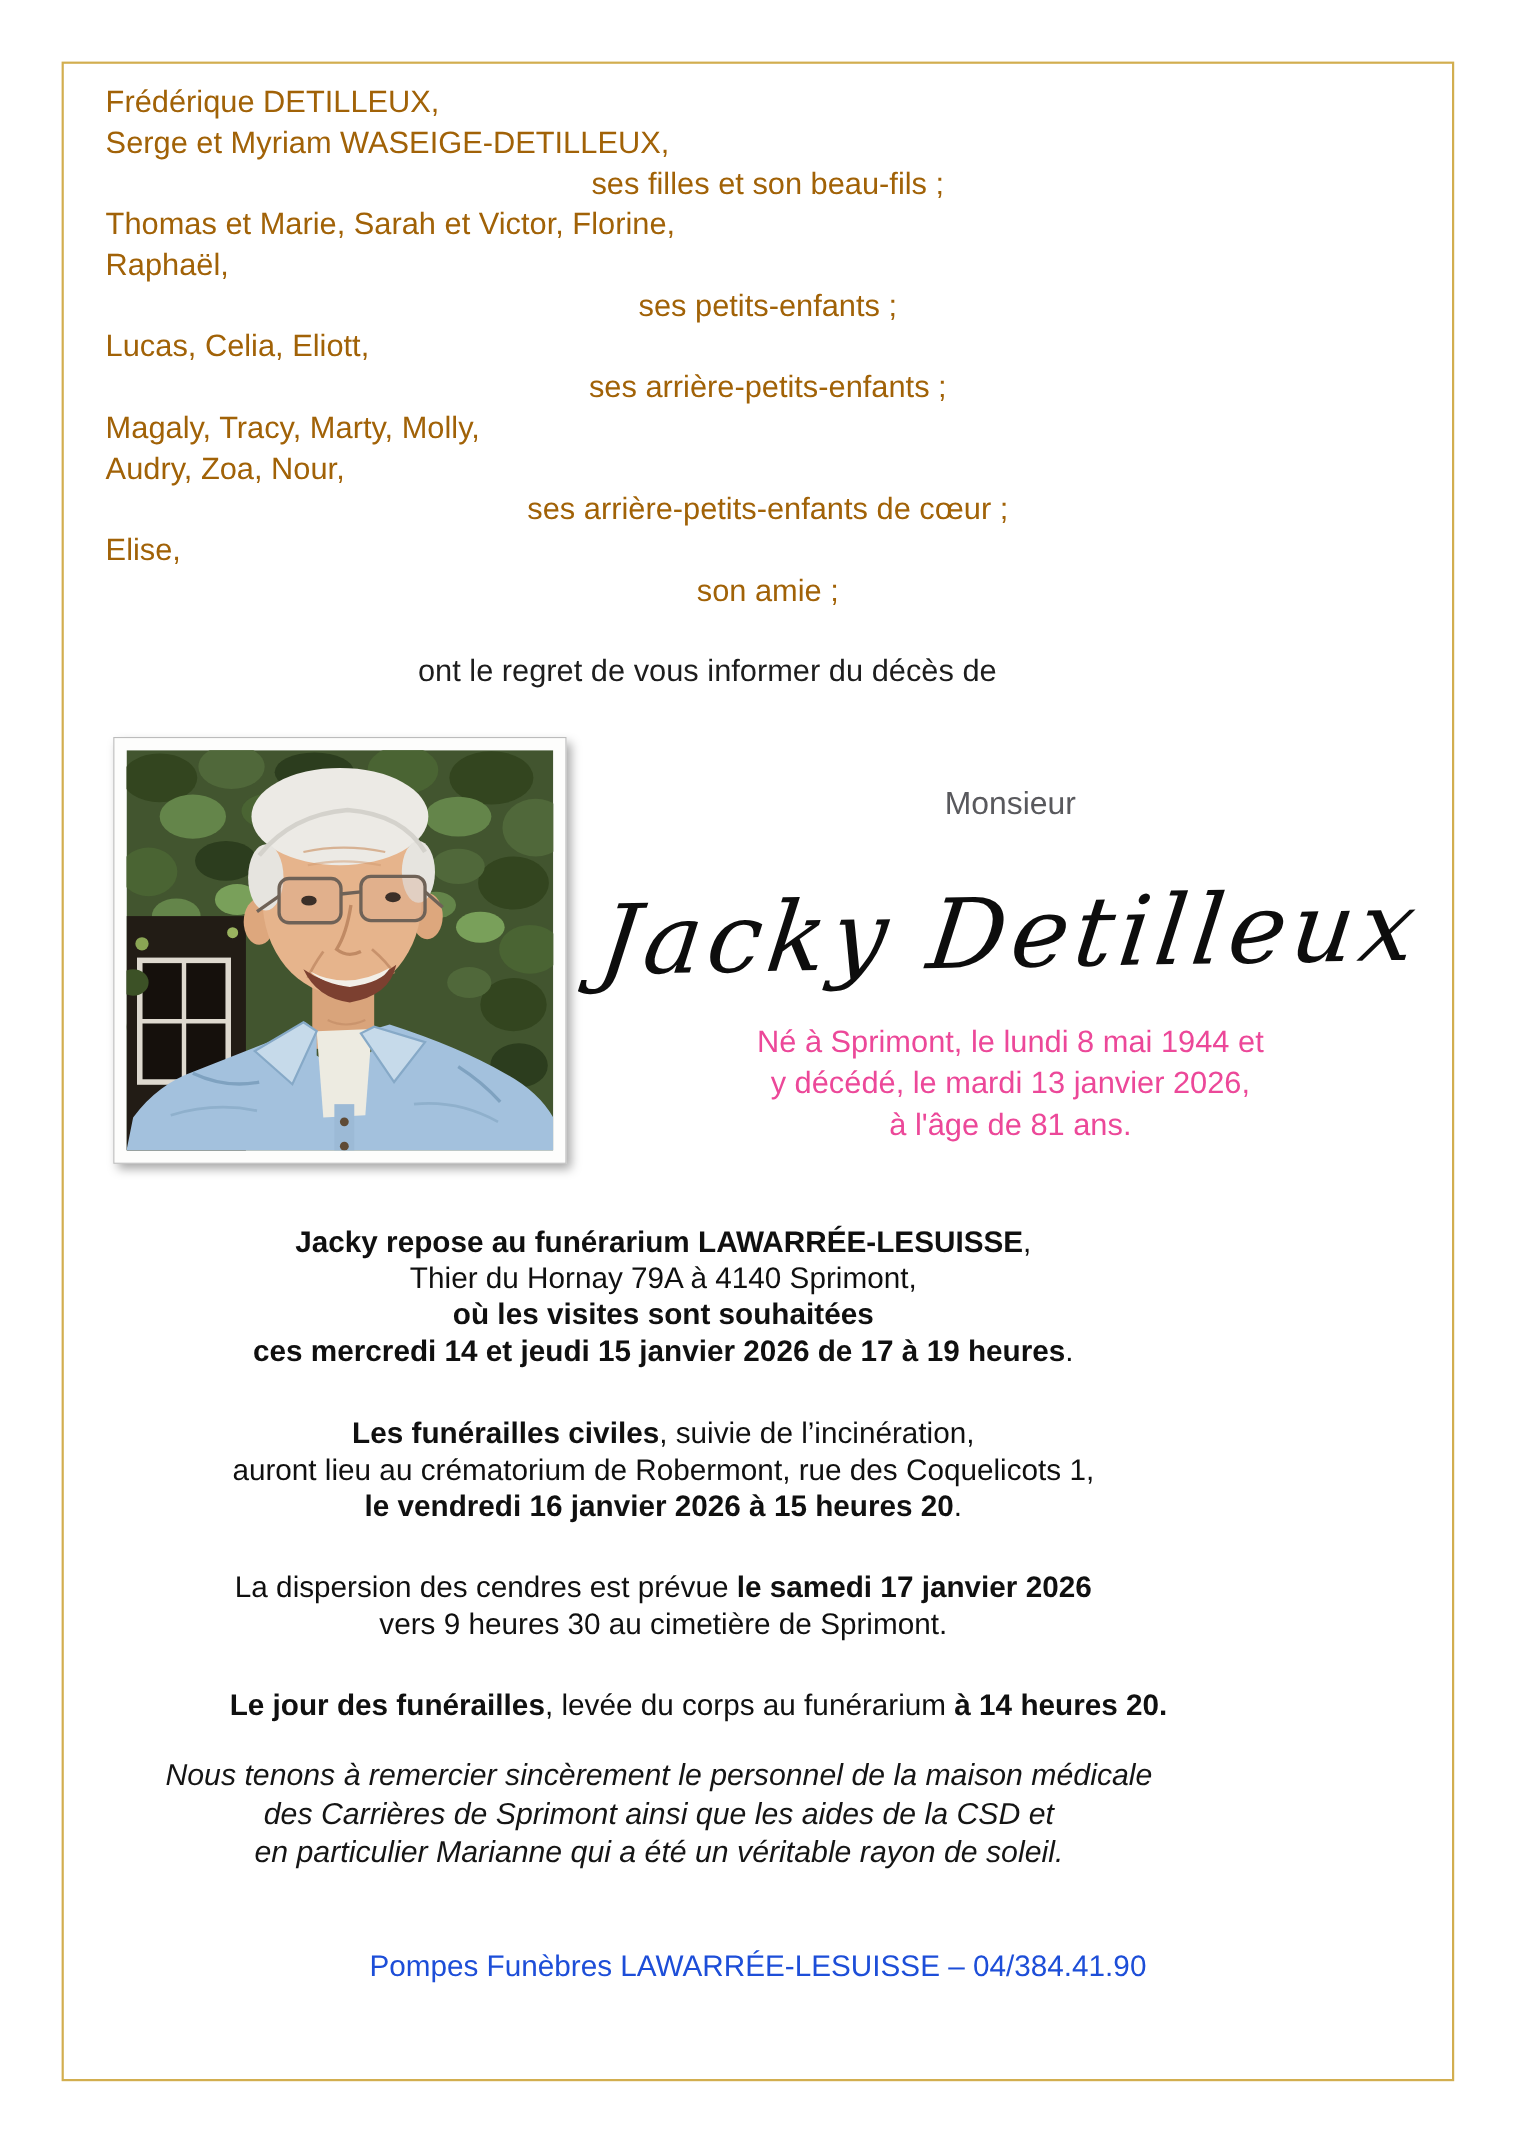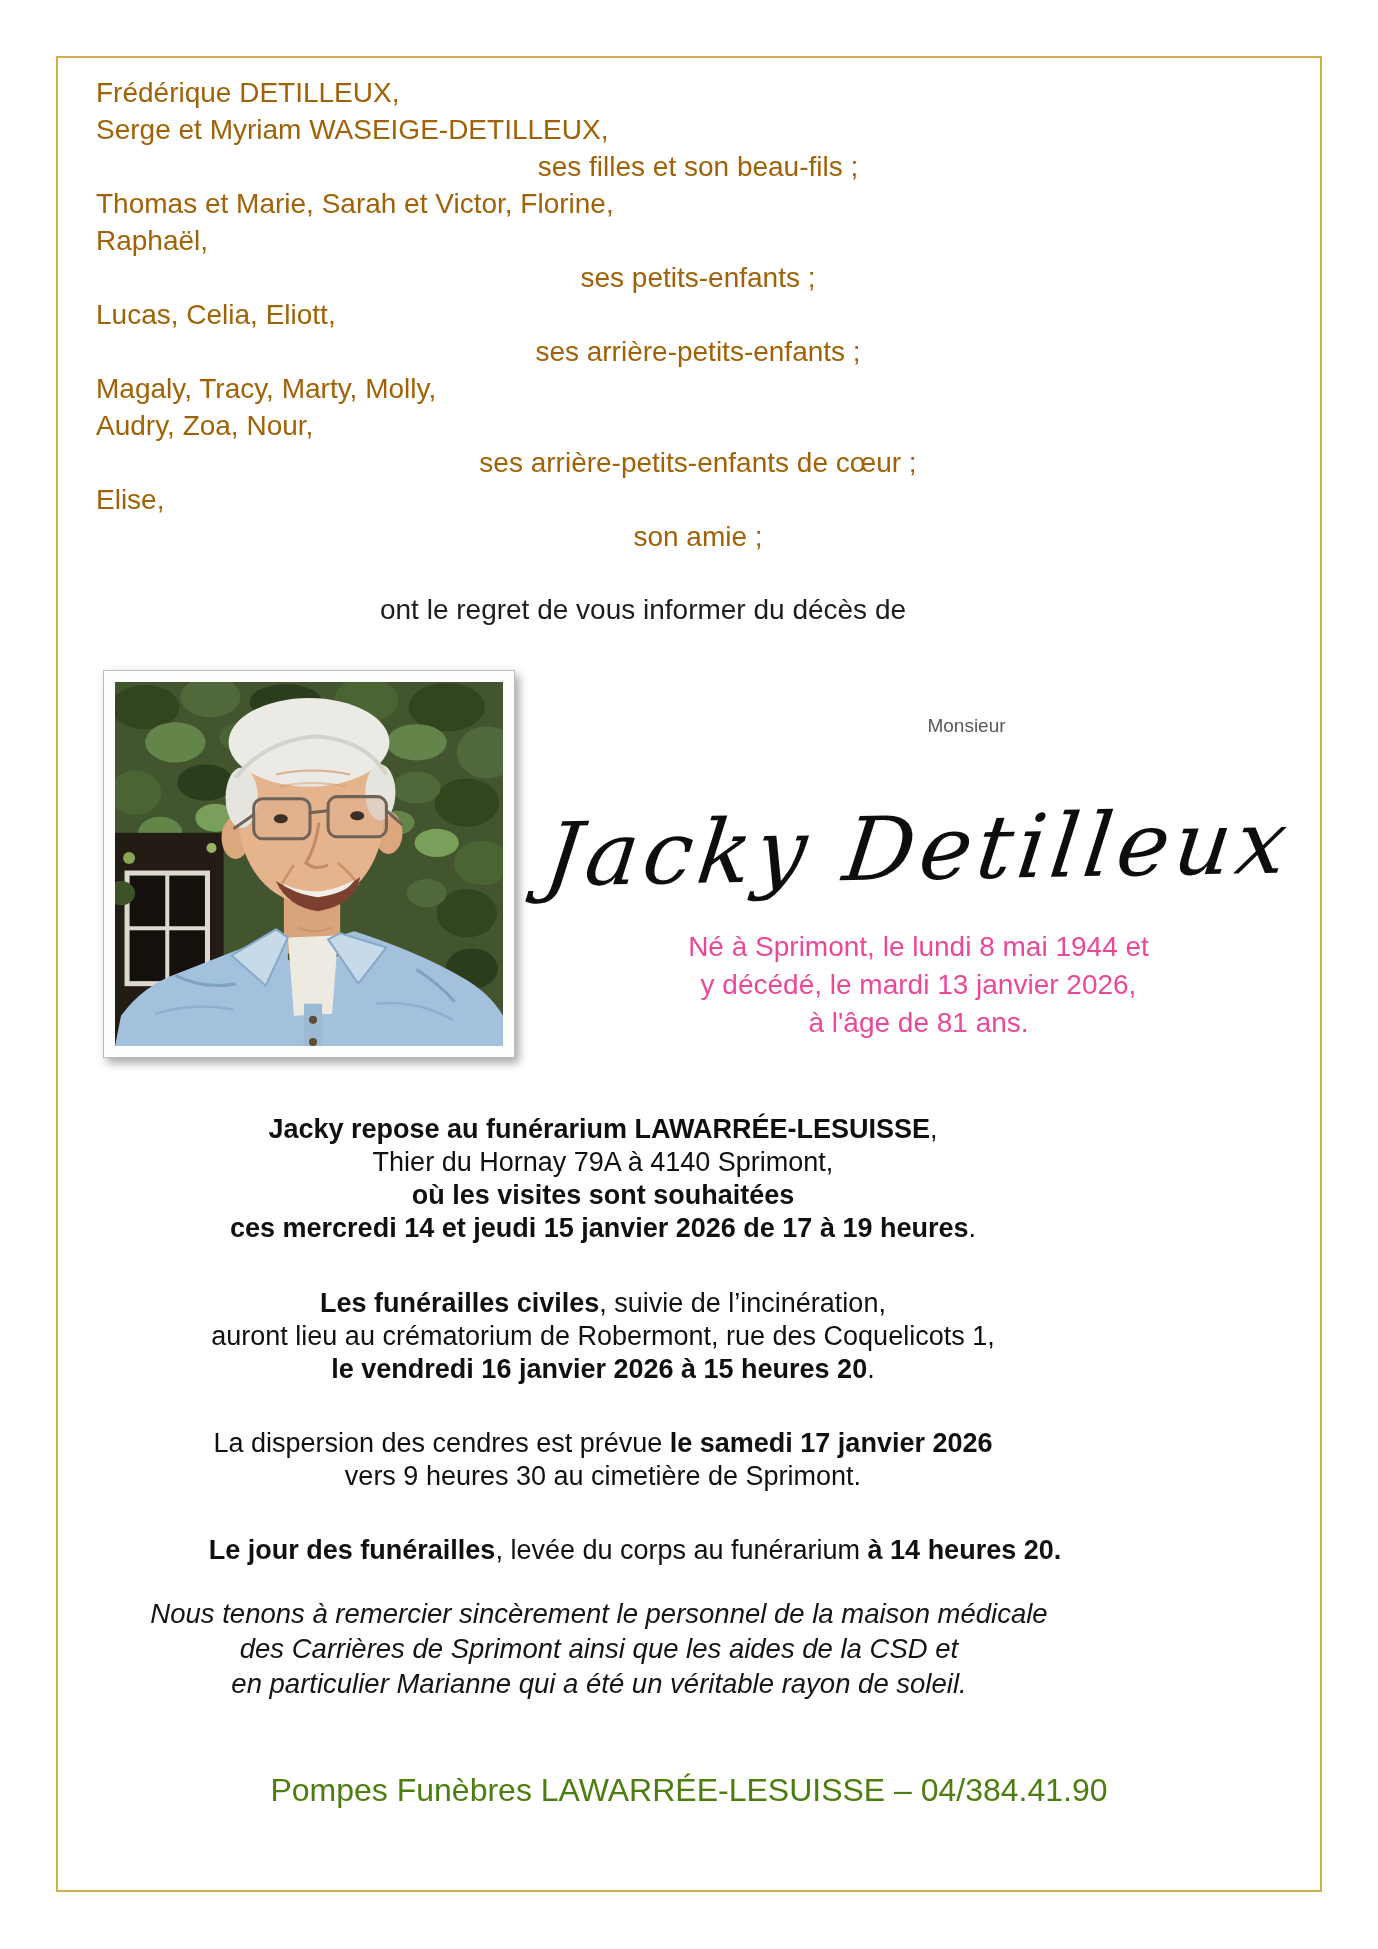--- a/index.html
+++ b/index.html
@@ -28,21 +28,21 @@
   }
   
   .photo-frame{
     position:absolute;left:103px;top:670px;width:412px;height:388px;
     background:#fdfdfc;border:1px solid #bcbcbc;box-sizing:border-box;
     padding:11px;box-shadow:4px 5px 9px rgba(0,0,0,0.35);
   }
   .photo-frame svg{display:block;width:100%;height:100%;}
   
   .right-col{position:absolute;left:515px;top:670px;width:807px;text-align:center;}
-  .monsieur{position:absolute;top:45px;width:100%;font-size:19px;color:#59595d;padding-left:48px;}
+  .monsieur{position:absolute;top:45px;width:100%;font-size:29px;color:#59595d;}
   .script-name{
     position:absolute;top:124px;width:100%;
     font-family:"DejaVu Serif", serif;font-style:italic;
     font-size:88px;line-height:110px;letter-spacing:5px;color:#0d0d0d;
     transform:skewX(-8deg) rotate(-1deg);
   }
   .birth{position:absolute;top:258px;width:100%;font-size:28px;line-height:38px;color:#ec4899;}
   
   .detail{
     position:absolute;left:56px;width:1094px;text-align:center;
@@ -52,21 +52,21 @@
   .d-funeral{top:1287px;}
   .d-dispersion{top:1427px;}
   .d-day{top:1534px;padding-left:32px;}
   .b{font-weight:bold;}
   .thanks{
     position:absolute;top:1596px;left:56px;width:1086px;text-align:center;
     font-style:italic;font-size:27.5px;line-height:35px;color:#151515;
   }
   .footer{
     position:absolute;top:1772px;left:56px;width:1266px;text-align:center;
-    font-size:32px;color:#4d7c0f;
+    font-size:27px;color:#1d4ed8;
   }
 </style>
 </head>
 <body>
 
 <div>
 
   <div class="gold-border"></div>
 
   <div class="family">

